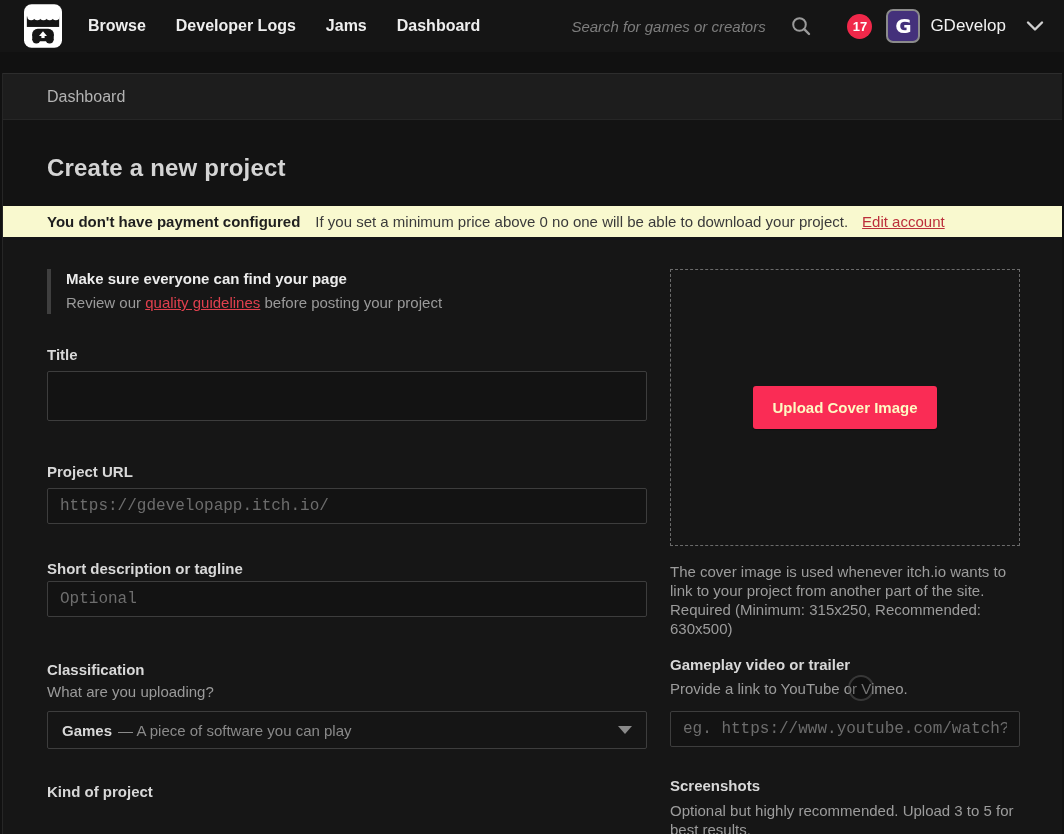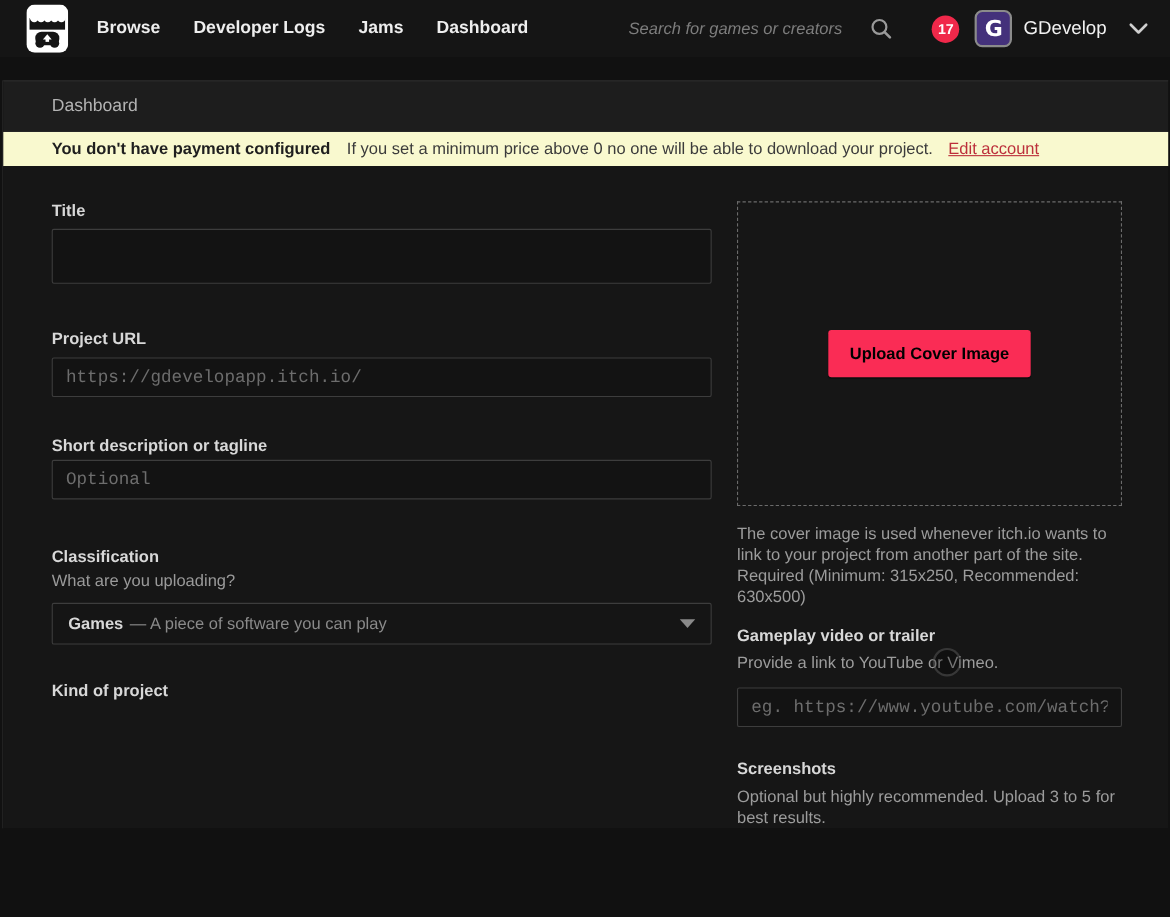--- a/index.html
+++ b/index.html
@@ -154,21 +154,21 @@
 
   
   .cover-dropzone {
     height: 277px;
     border: 1px dashed #6b6b6b;
     display: flex; align-items: center; justify-content: center;
     margin-bottom: 16px;
   }
   .upload-btn {
     background: #fa2c55;
-    color: #000000;
+    color: #fef9c3;
     border: none; border-radius: 3px;
     font-family: "Liberation Sans", sans-serif;
     font-size: 15px; font-weight: 700;
     padding: 13px 19px;
     cursor: pointer;
     box-shadow: 0 1px 1px rgba(0,0,0,0.4);
   }
   .cover-help { font-size: 15px; color: #9c9c9c; line-height: 19px; margin-bottom: 18px; }
   .right-label { font-size: 15px; font-weight: 700; color: #d8d8d8; line-height: 17px; margin: 0 0 7px 0; }
   .provide-text { font-size: 15px; color: #9c9c9c; line-height: 18px; margin-bottom: 13px; position: relative; }
@@ -230,31 +230,38 @@
     </div>
   </div>
 </div>
 
 <div class="panel">
 
   <div class="breadcrumb-row">
     <span class="breadcrumb">Dashboard</span>
   </div>
 
+  <div class="header-band">
+    <h1 class="page-title">Create a new project</h1>
+  </div>
 
   <div class="warning-bar">
     <span class="warning-bold">You don't have payment configured</span>
     <span class="warning-text">If you set a minimum price above 0 no one will be able to download your project.</span>
     <a class="warning-link">Edit account</a>
   </div>
 
   <div class="form-area">
 
     <div class="left-col">
 
+      <div class="quote">
+        <div class="quote-title">Make sure everyone can find your page</div>
+        <div class="quote-sub"><span>Review our </span><a class="red-link">quality guidelines</a><span> before posting your project</span></div>
+      </div>
 
       <div class="sect-title">
         <div class="field-label">Title</div>
         <input type="text" class="text-input title-input" style="">
       </div>
 
       <div class="sect-url">
         <div class="field-label">Project URL</div>
         <input type="text" class="text-input" placeholder="https://gdevelopapp.itch.io/" style="">
       </div>

